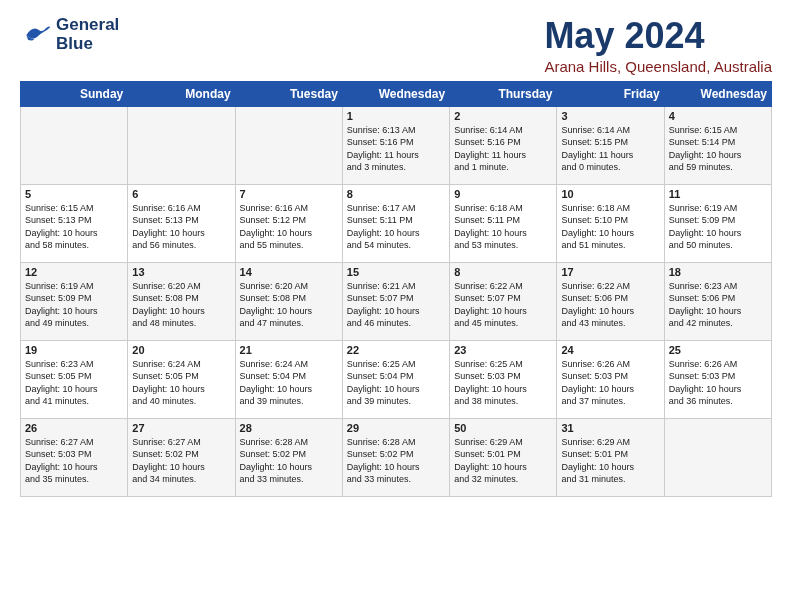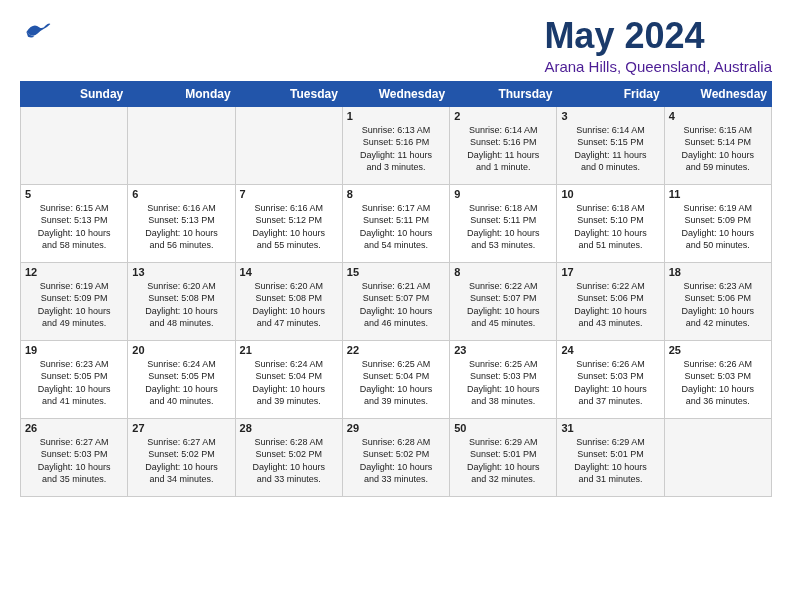--- a/index.html
+++ b/index.html
@@ -32,21 +32,21 @@
     .title-block {
     }
     .month-title {
       font-size: 36px;
       font-weight: bold;
       color: #1a3a6b;
       line-height: 1.1;
     }
     .location-title {
       font-size: 15px;
-      color: #4c1d95;
+      color: #7f1d1d;
       margin-top: 2px;
     }
     table {
       width: 100%;
       border-collapse: collapse;
       table-layout: fixed;
     }
     thead tr th {
       background-color: #2255aa;
       color: #fff;
@@ -71,34 +71,37 @@
     .day-num {
       font-weight: bold;
       font-size: 11px;
       margin-bottom: 2px;
       display: block;
     }
     .day-info {
       font-size: 9px;
       line-height: 1.4;
       color: #222;
-      text-align: center;
     }
   </style>
 </head>
 <body>
 
 <div class="page">
   <div class="header-row">
     <div class="logo">
       <svg class="logo-bird" viewBox="0 0 40 40" xmlns="http://www.w3.org/2000/svg">
 
         <path d="M8,20 Q16,8 24,14 Q28,17 32,12 Q36,8 38,10 Q34,14 30,16 Q26,18 22,22 Q16,28 8,20 Z" fill="#2255aa"></path>
         <path d="M8,20 Q12,24 18,26 Q14,28 10,26 Z" fill="#2255aa"></path>
       </svg>
+      <div>
+        <div style="font-size:17px;font-weight:bold;color:#1a3a6b;line-height:1.1;">General</div>
+        <div style="font-size:17px;font-weight:bold;color:#1a3a6b;line-height:1.1;">Blue</div>
+      </div>
     </div>
     <div class="title-block">
       <div class="month-title">May 2024</div>
       <div class="location-title">Arana Hills, Queensland, Australia</div>
     </div>
   </div>
 
   <table>
     <thead>
       <tr>

